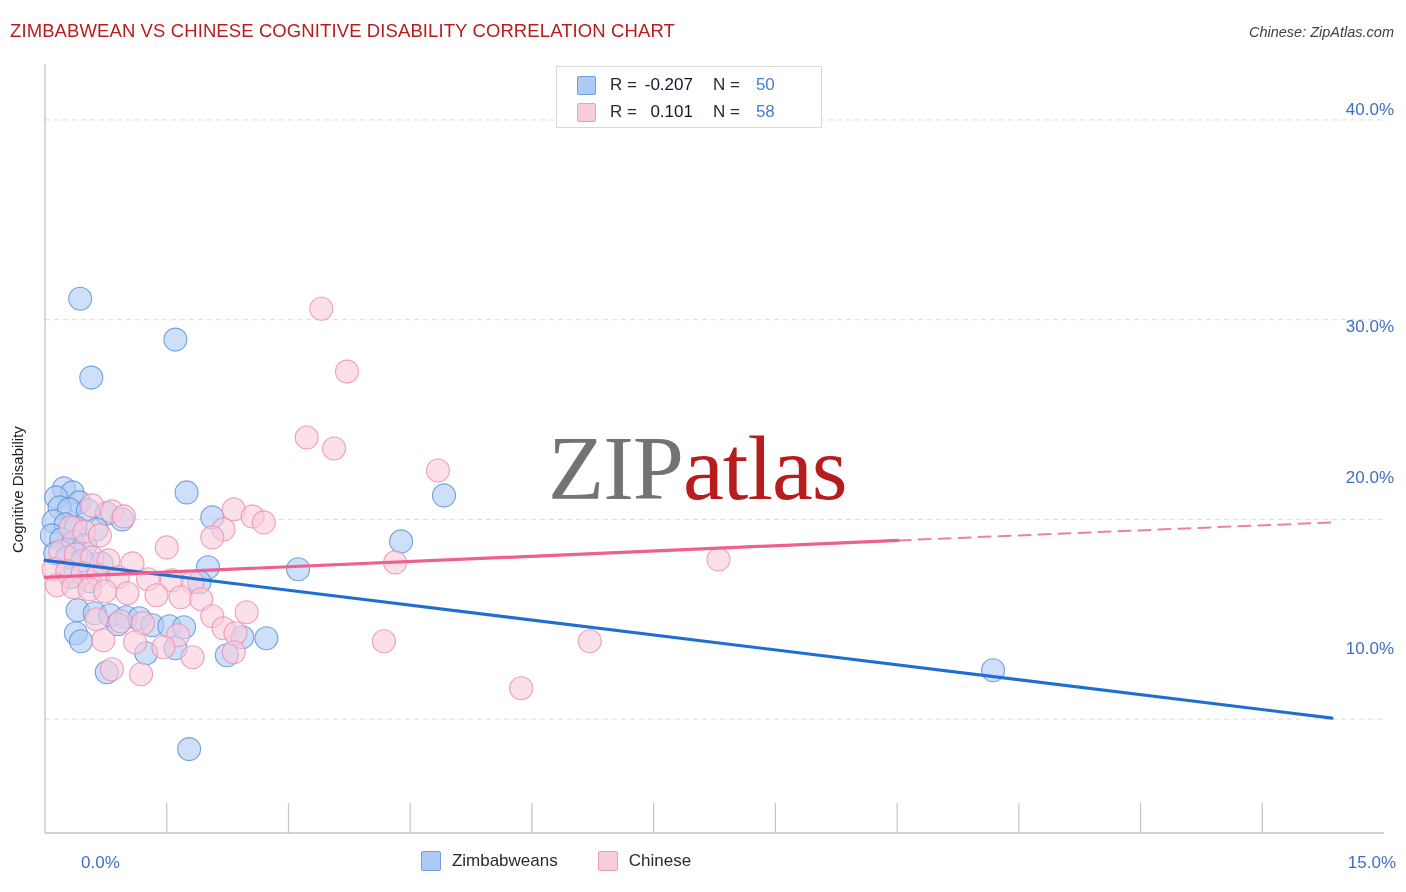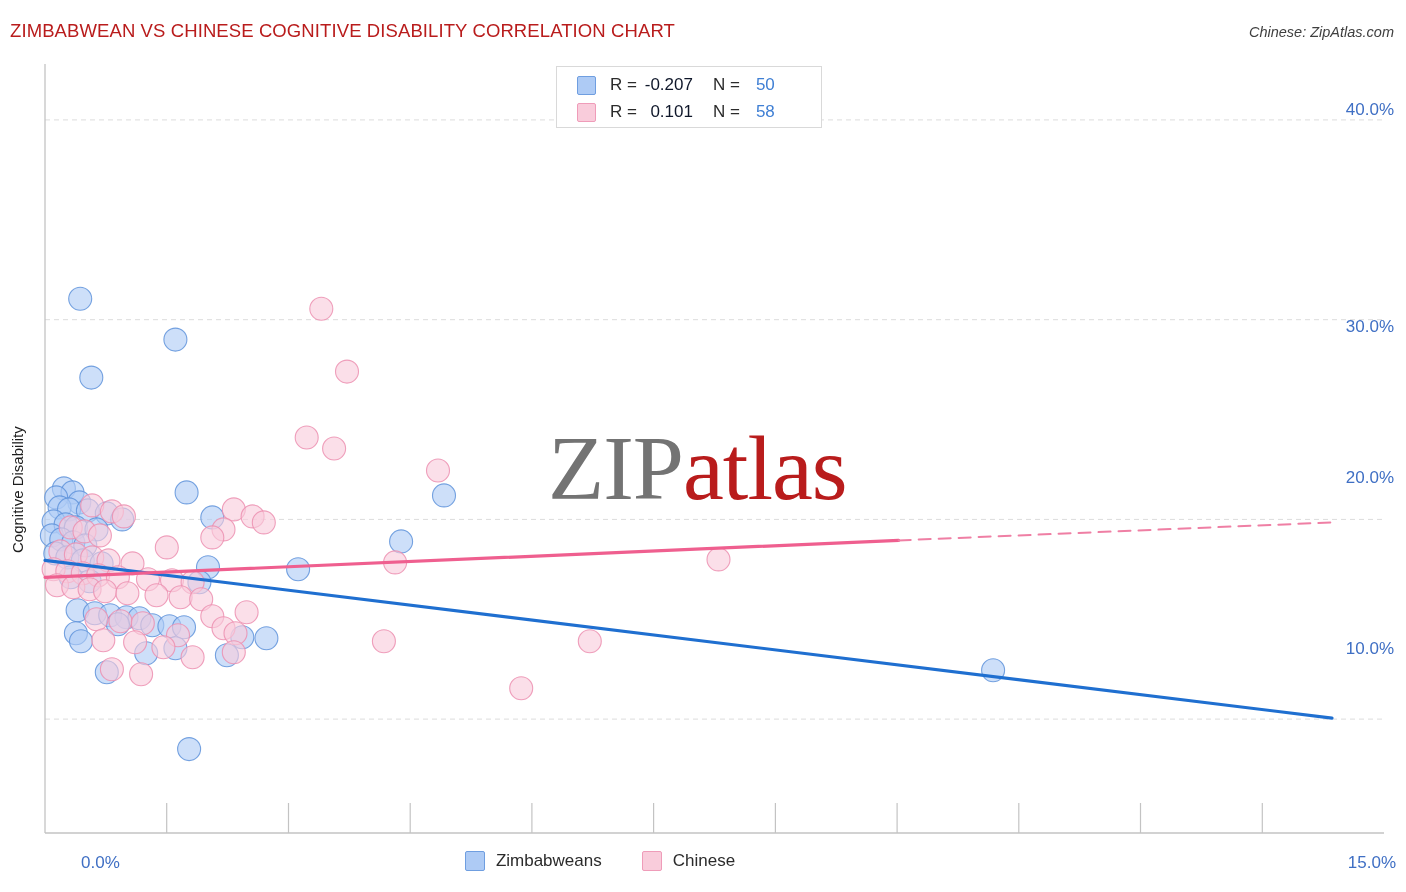--- a/index.html
+++ b/index.html
@@ -130,21 +130,20 @@
 
   .bottom-legend {
     position: absolute;
     top: 851px;
     left: 0;
     width: 1112px;
     display: flex;
     justify-content: center;
     gap: 40px;
     align-items: center;
-    padding-left: 44px;
   }
   .legend-entry {
     display: flex;
     align-items: center;
     gap: 11px;
   }
   .legend-text {
     font-size: 17px;
     color: #2b2b2b;
     white-space: nowrap;

